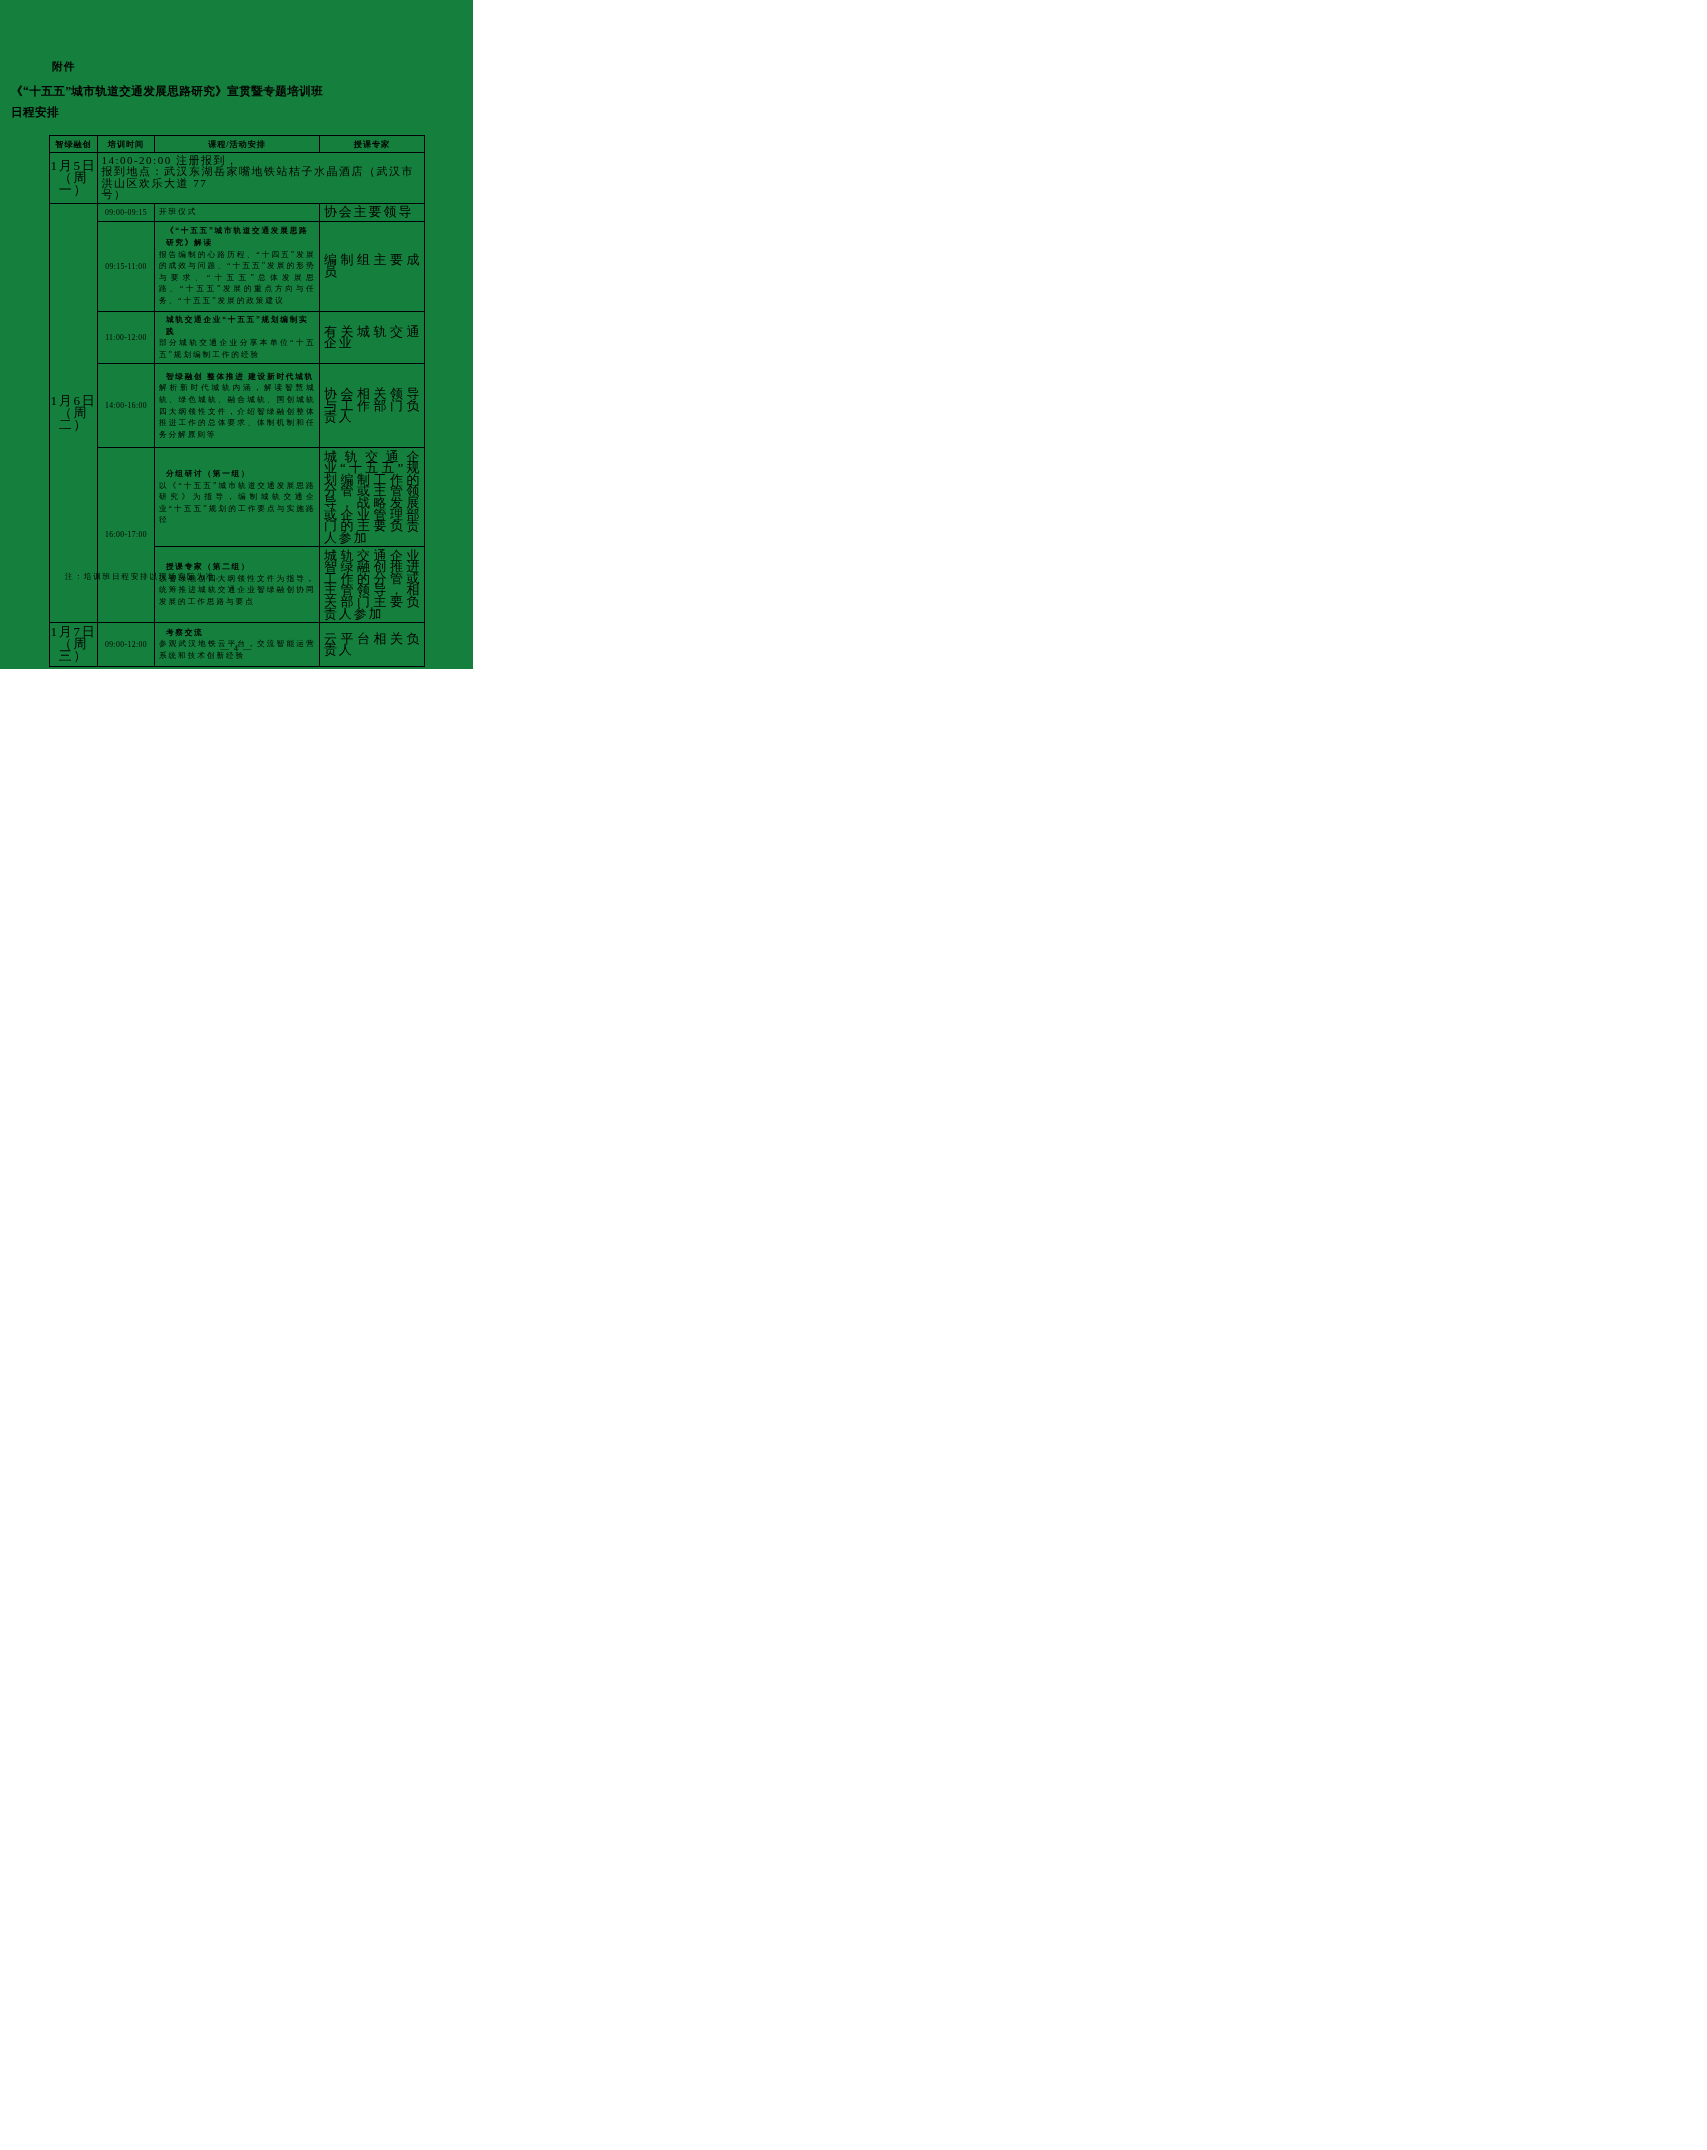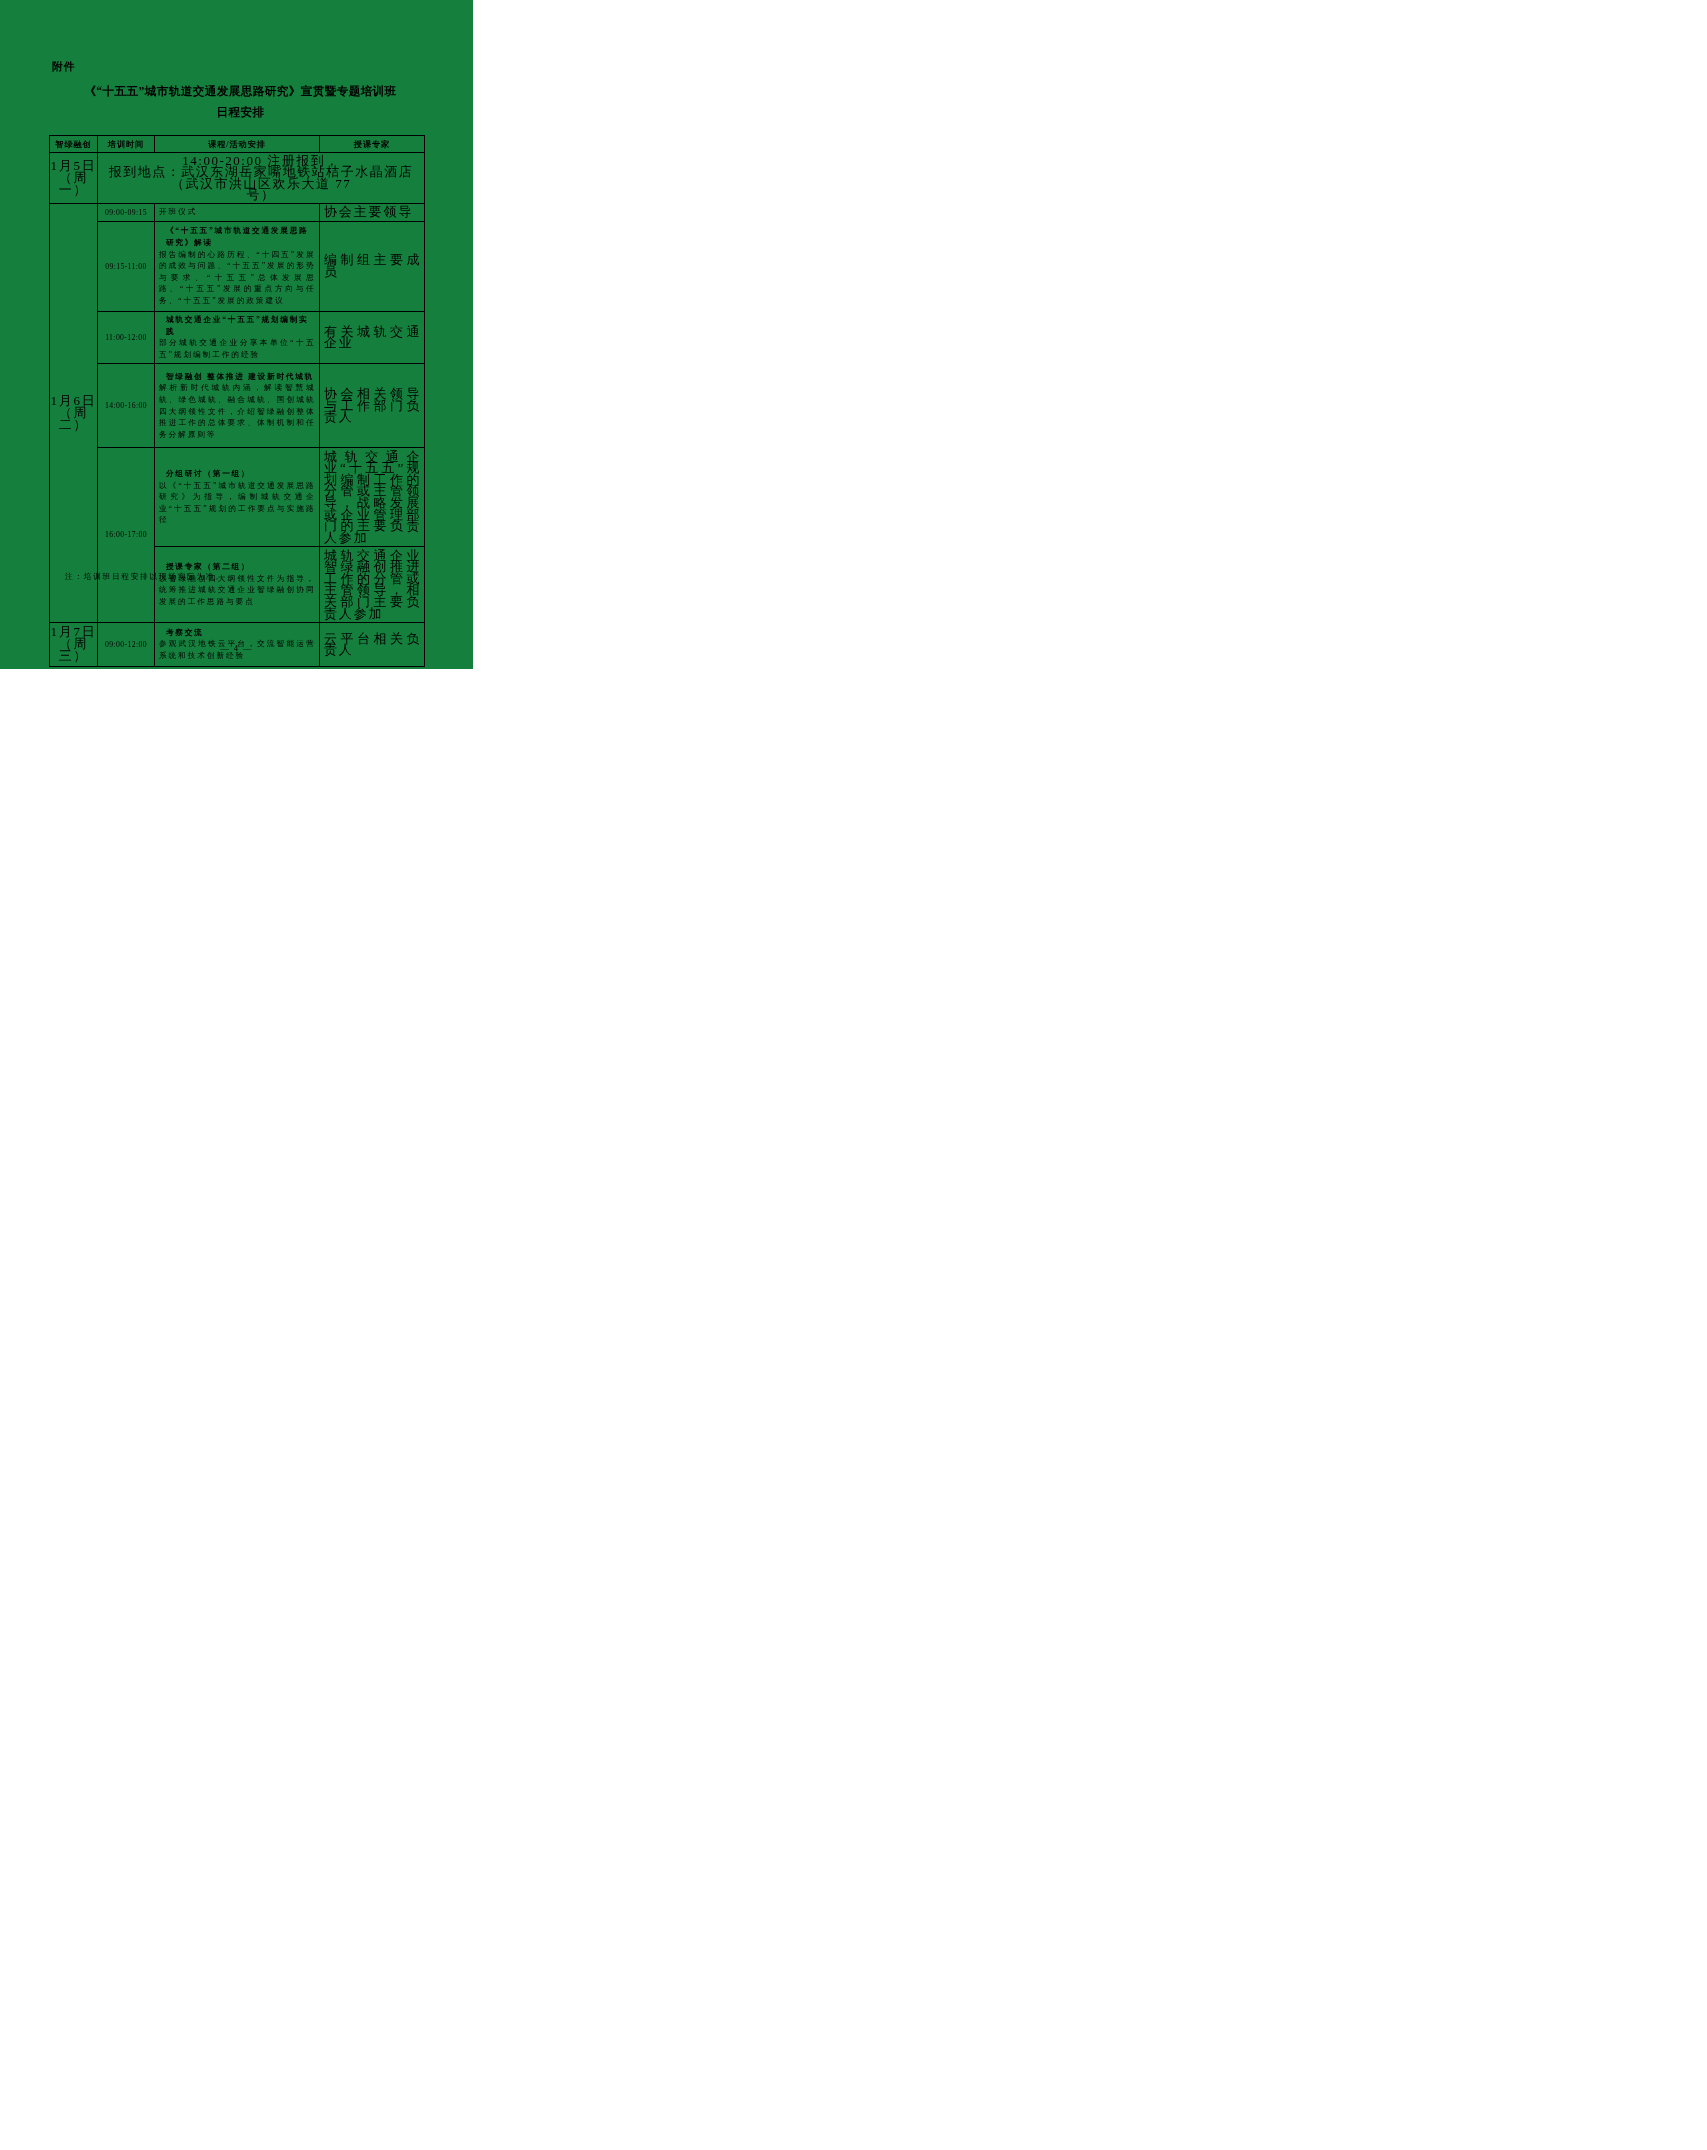--- a/index.html
+++ b/index.html
@@ -18,23 +18,23 @@
     left: 52px;
     top: 60px;
     font-family: "Liberation Sans", "DejaVu Sans", sans-serif;
     font-weight: bold;
     font-size: 10.8px;
     letter-spacing: 0.9px;
   }
   .doc-title {
     position: absolute;
     top: 81px;
-    left: 4px;
+    left: 11px;
     width: 100%;
-    text-align: center;
+    text-align: left;
     font-weight: bold;
     font-size: 11.6px;
     line-height: 21px;
     letter-spacing: 0.4px;
   }
   table.schedule {
     position: absolute;
     left: 49px;
     top: 135px;
     width: 375px;
@@ -66,25 +66,24 @@
     padding: 1px 0;
   }
   td.time {
     text-align: center;
     font-size: 7.7px;
     letter-spacing: 0.4px;
     padding: 1.7px 0.9px;
     white-space: nowrap;
   }
   td.merged {
-    font-size: 13px;
+    font-size: 11px;
     letter-spacing: 1.5px;
     line-height: 11.6px;
     padding: 1.7px 3.4px;
-    text-align: center;
   }
   td.course { padding: 2.6px 3.4px 2.6px 3.9px; font-size: 7.7px; }
   .c-title {
     font-family: Liberation Serif, serif;
     font-weight: bold;
     letter-spacing: 1.7px;
     line-height: 11.6px;
     margin-left: 7px;
   }
   .c-desc {

